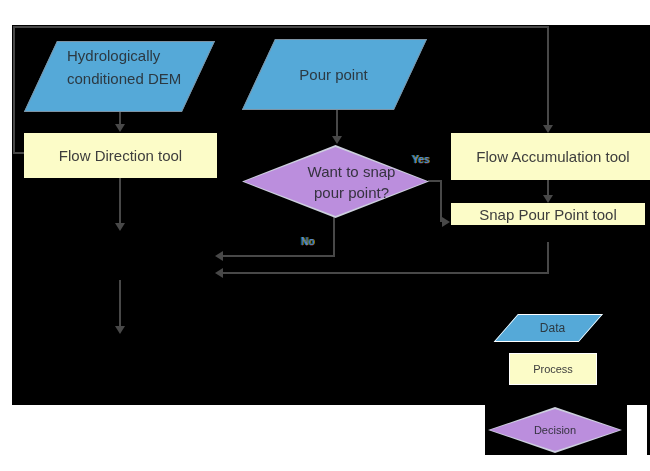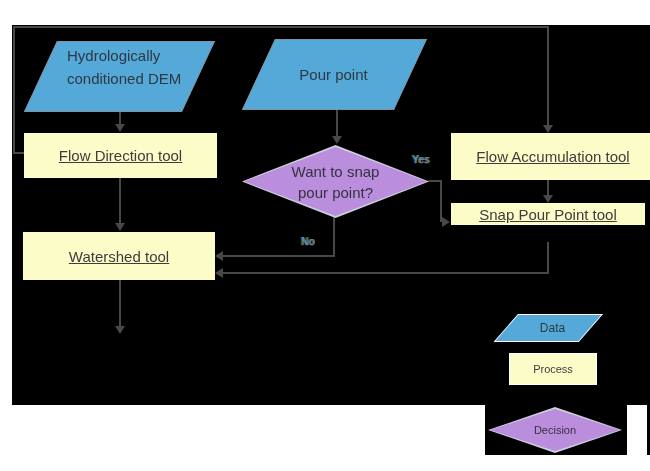--- a/index.html
+++ b/index.html
@@ -9,21 +9,21 @@
     background:var(--page_bg,#fff);
   }
   .abs{position:absolute;}
   .bg{background:var(--canvas_bg,#000);}
   
   .node-text{
     font-size:15px;color:var(--node_text,#3d3d3d);
     display:flex;align-items:center;justify-content:center;text-align:center;
     line-height:21px;
   }
-  .rect-node{background:var(--process_fill,#fcfcc8);text-decoration:underline;}
+  .rect-node{background:var(--process_fill,#fcfcc8);}
   .para-wrap{position:absolute;}
   .para{
     position:absolute;top:0;height:100%;
     background:var(--data_fill,#55a9d8);
     border:1px solid var(--data_border,#7d93a4);
     transform:skewX(-25deg);transform-origin:0 0;box-sizing:border-box;
   }
   .para.legend{border:1px solid var(--legend_border,#fff);transform:skewX(-41deg);background:var(--data_fill,#55a9d8);}
   .para-label{position:absolute;inset:0;z-index:2;}
   .blue-text{color:var(--data_text,#2c3942);text-align:right;}
@@ -132,24 +132,23 @@
 
   <div class="abs rect-node node-text" style="left:24px;top:133px;width:193px;height:45px;">Flow Direction tool</div>
 
   <div class="abs rect-node node-text" style="left:451px;top:133px;width:204px;height:47px;text-align:right;">Flow Accumulation tool</div>
 
   <div class="abs rect-node node-text" style="left:451px;top:203px;width:194px;height:22px;">Snap Pour Point tool</div>
 
   <div class="abs" style="left:242px;top:145px;width:187px;height:73px;">
     <div class="diamond-outer"></div>
     <div class="diamond-inner"></div>
-    <div class="abs node-text decision-text" style="left:33px;top:0;width:121px;height:73px;">Want to snap pour point?</div>
+    <div class="abs node-text decision-text" style="left:49px;top:0;width:121px;height:73px;">Want to snap pour point?</div>
   </div>
 
-  <div class="abs rect-node node-text" style="left:23px;top:232px;width:192px;height:48px;">Watershed tool</div>
 
 
   <div>
     <div class="para-wrap" style="left:502px;top:314px;width:101px;height:28px;">
       <div class="para legend" style="left:16px;width:85px;"></div>
       <div class="para-label node-text blue-text fs12">Data</div>
     </div>
     <div class="abs legend-rect node-text fs13" style="left:509px;top:353px;width:88px;height:32px;">Process</div>
     <div class="abs" style="left:488px;top:407px;width:134px;height:46px;">
       <div class="diamond-outer"></div>

